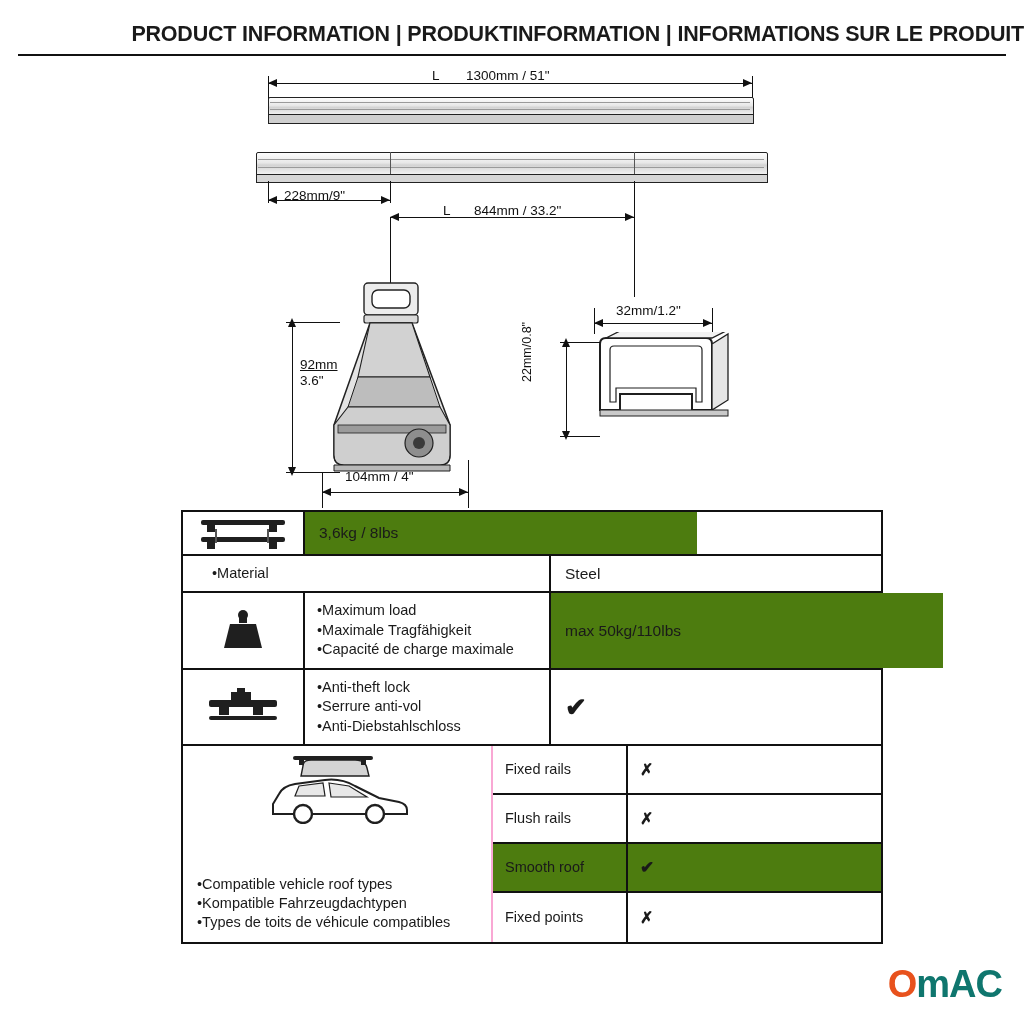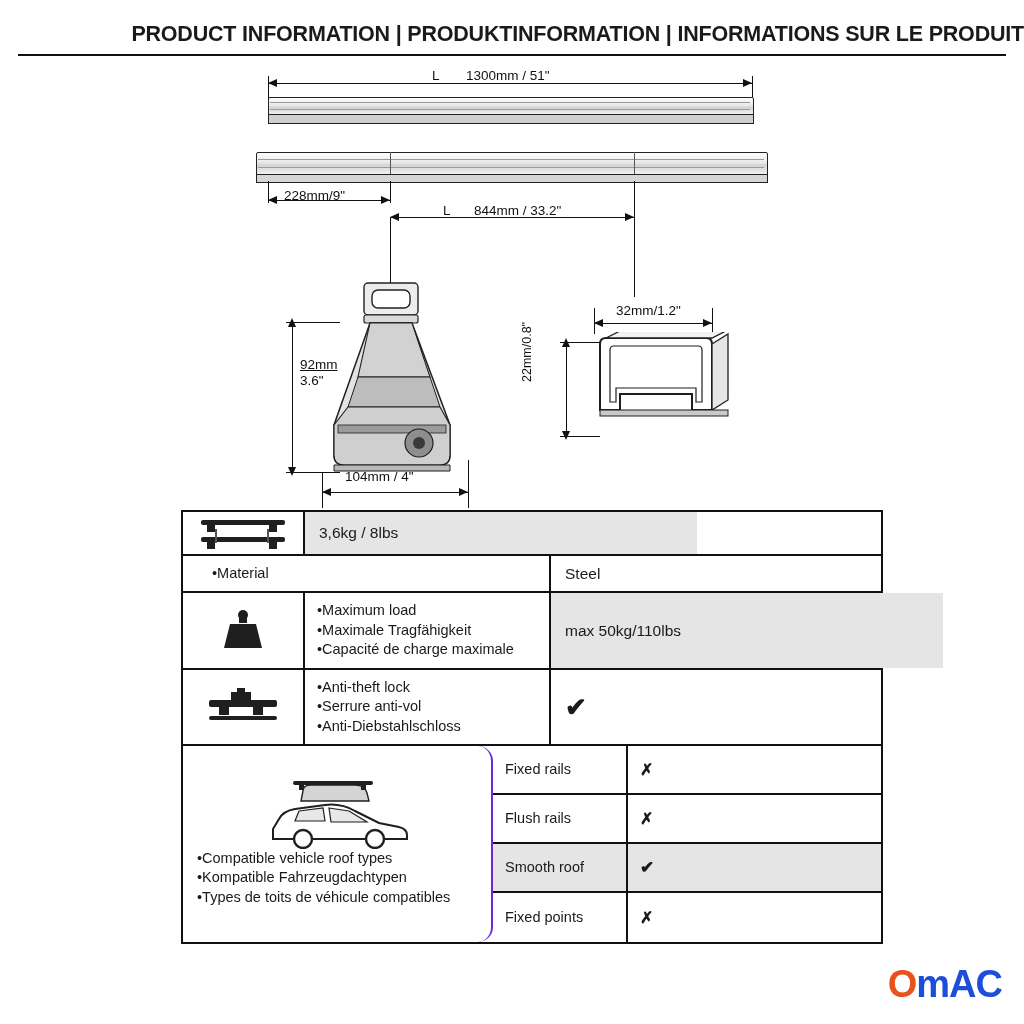--- a/index.html
+++ b/index.html
@@ -161,21 +161,21 @@
   .cell-value {
     width: 392px;
     flex: 0 0 392px;
     padding: 8px 14px;
     font-size: 15.5px;
     display: flex;
     align-items: center;
     box-sizing: border-box;
   }
   .shaded {
-    background: #e5e5e5;
+    background: #4d7c0f;
   }
   .row-weight .cell-label { width: 246px; flex: 0 0 246px; }
   .row-material .cell-label {
     width: 368px;
     flex: 0 0 368px;
     border-right: 2px solid #111;
   }
   .row-material .cell-value { width: 332px; flex: 0 0 332px; }
   .row-load .cell-label { width: 246px; flex: 0 0 246px; }
   .row-lock .cell-label { width: 246px; flex: 0 0 246px; }
@@ -186,28 +186,27 @@
     line-height: 1;
   }
 
   
   .row-roof {
     display: flex;
   }
   .roof-left {
     width: 310px;
     flex: 0 0 310px;
-    border-right: 2px solid #6d28d9;
+    border-right: 2px solid #f9a8d4;
     display: flex;
     flex-direction: column;
     align-items: center;
-    justify-content: center;
+    justify-content: space-between;
     padding: 6px 8px 10px;
     box-sizing: border-box;
-    border-radius: 15px;
   }
   .roof-left .roof-text {
     font-size: 14.5px;
     line-height: 1.32;
     align-self: flex-start;
     padding-left: 6px;
   }
   .roof-right {
     flex: 1 1 auto;
   }
@@ -247,21 +246,21 @@
     right: 22px;
     bottom: 18px;
     font-size: 38px;
     font-weight: bold;
     letter-spacing: -1px;
     color: #111;
     display: flex;
     align-items: center;
   }
   .logo .o { color: #e8521d; }
-  .logo .mac { color: #1d4ed8; }
+  .logo .mac { color: #0f766e; }
 </style>
 </head>
 <body>
 
 <div id="page">
 
   <div class="header-title">PRODUCT INFORMATION | PRODUKTINFORMATION | INFORMATIONS SUR LE PRODUIT</div>
   <div class="header-rule"></div>
 
   <div class="tech">

